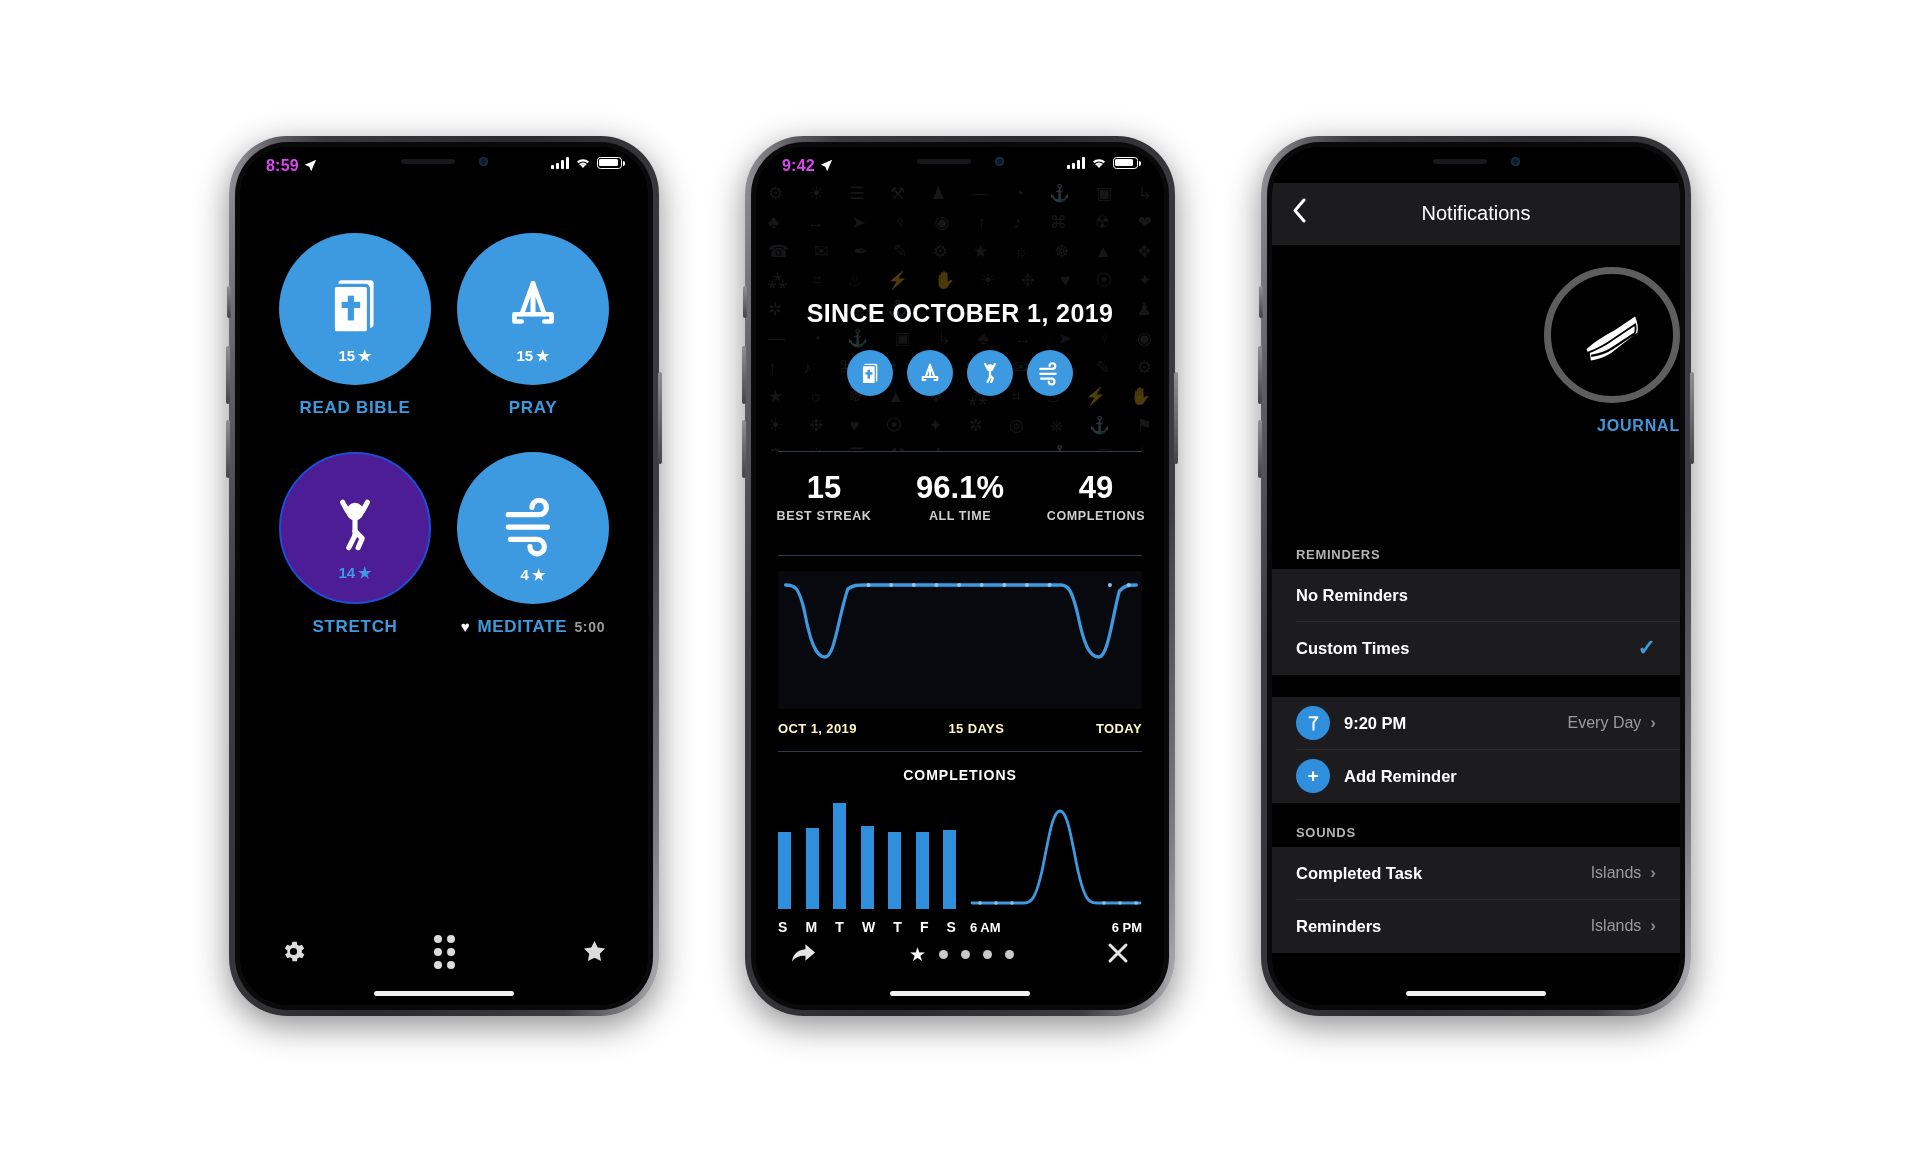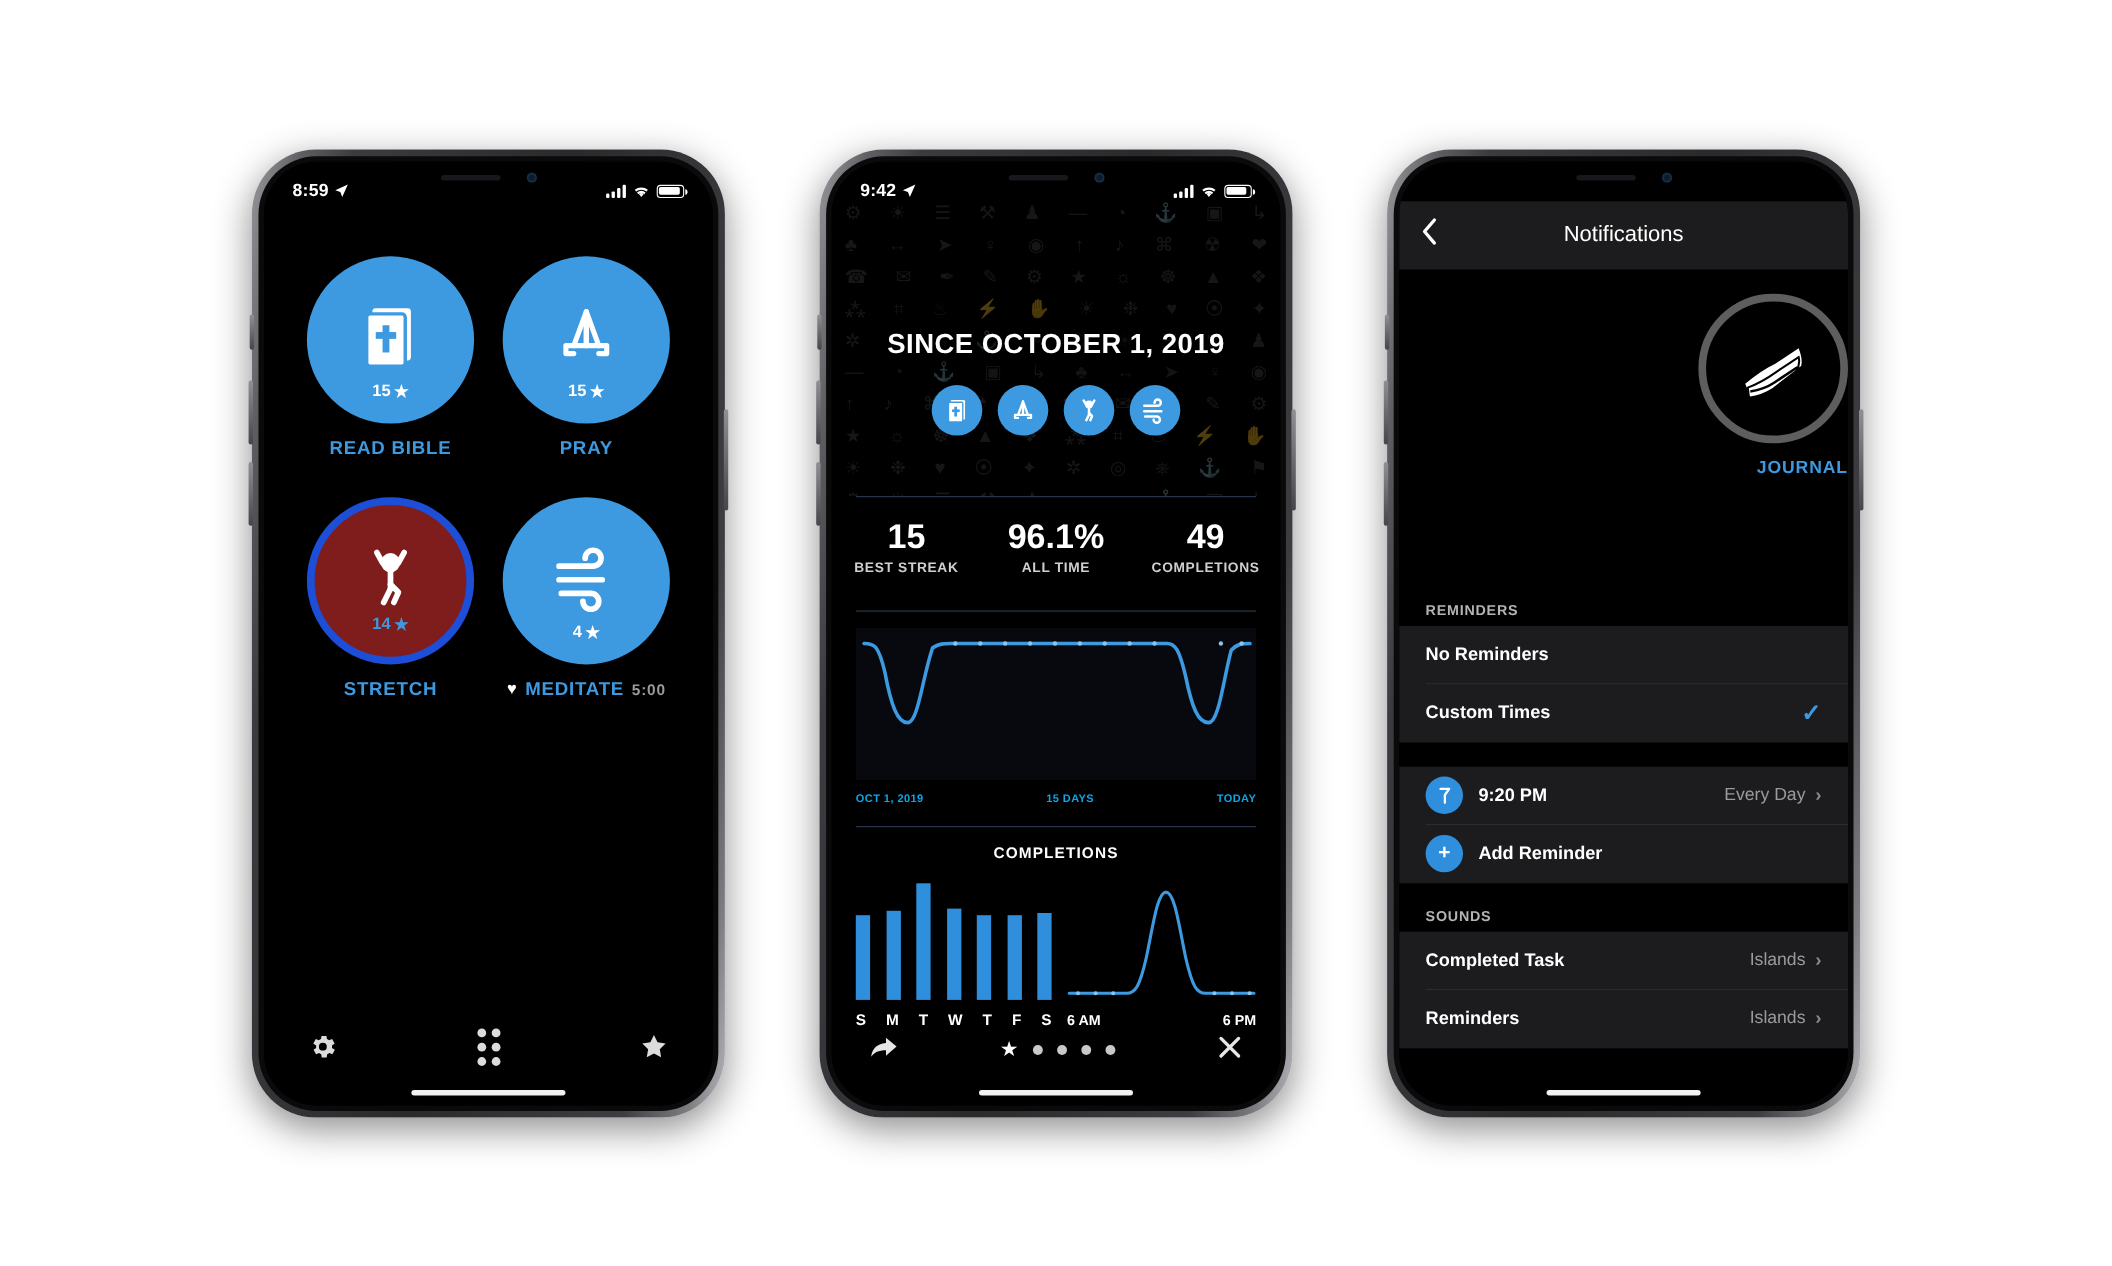--- a/index.html
+++ b/index.html
@@ -17,38 +17,38 @@
   .frontcam{width:9px;height:9px;border-radius:50%;background:#0d1a28;box-shadow:inset 0 0 3px #25507f;}
   .homebar{position:absolute;bottom:9px;left:50%;transform:translateX(-50%);width:140px;height:5px;border-radius:3px;background:#f2f2f2;z-index:40;}
   
   .btn-side{position:absolute;background:linear-gradient(180deg,#8f8f94,#46464a);border-radius:2px;z-index:1;}
   .b-sil{left:-2px;top:150px;width:4px;height:32px;}
   .b-up{left:-3px;top:210px;width:4px;height:58px;}
   .b-dn{left:-3px;top:284px;width:4px;height:58px;}
   .b-pw{right:-3px;top:236px;width:4px;height:92px;}
 
   
-  .statusbar{position:absolute;top:0;left:0;right:0;height:44px;display:flex;align-items:center;justify-content:space-between;padding:10px 26px 0;box-sizing:border-box;color:#ffffff;font-size:16px;font-weight:bold;z-index:35;}
+  .statusbar{position:absolute;top:0;left:0;right:0;height:44px;display:flex;align-items:flex-start;justify-content:space-between;padding:10px 26px 0;box-sizing:border-box;color:#d946ef;font-size:16px;font-weight:bold;z-index:35;}
   .st-time{display:flex;align-items:center;gap:5px;letter-spacing:.2px;}
   .loc-arrow{display:inline-block;}
   .st-right{display:flex;align-items:center;gap:6px;}
   .bars{display:flex;align-items:flex-end;gap:2px;height:12px;}
   .bars i{display:block;width:3px;background:#fff;border-radius:1px;}
   .bars i:nth-child(1){height:4px}.bars i:nth-child(2){height:6px}.bars i:nth-child(3){height:9px}.bars i:nth-child(4){height:12px}
   .batt{width:25px;height:12px;border:1.6px solid #fff;border-radius:3.5px;position:relative;box-sizing:border-box;padding:1.3px;}
   .batt::after{content:"";position:absolute;right:-4px;top:3.4px;width:2px;height:5px;background:#fff;border-radius:0 2px 2px 0;}
   .batt span{display:block;height:100%;background:#fff;border-radius:1.5px;}
 
   
   .s1{position:absolute;inset:0;background:#000;}
   .habits{position:absolute;top:86px;left:0;right:0;display:grid;grid-template-columns:1fr 1fr;row-gap:34px;padding:0 26px;box-sizing:border-box;justify-items:center;}
   .habit{display:flex;flex-direction:column;align-items:center;width:100%;}
   .hcircle{width:152px;height:152px;border-radius:50%;display:flex;flex-direction:column;align-items:center;justify-content:center;position:relative;}
   .hcircle.filled{background:#3d9ae0;}
-  .hcircle.ring{background:#7f1d1d;border:7px solid #1d4ed8;box-sizing:border-box;}
+  .hcircle.ring{background:#4c1d95;border:2px solid #1d4ed8;box-sizing:border-box;}
   .hicon{width:66px;height:66px;display:flex;align-items:center;justify-content:center;margin-top:-6px;}
   .hicon svg{width:100%;height:100%;}
   .hstreak{position:absolute;bottom:20px;font-size:15px;font-weight:bold;display:flex;align-items:center;gap:3px;}
   .filled .hstreak{color:#fff;}
   .ring .hstreak{color:#3d9ae0;}
   .hlabel{margin-top:13px;font-size:17px;font-weight:bold;color:#3d9ae0;letter-spacing:.7px;display:flex;align-items:center;gap:7px;white-space:nowrap;}
   .heart{color:#fff;font-size:15px;}
   .htime{color:#9b9b9b;font-size:14px;font-weight:bold;}
 
   .tabbar{position:absolute;bottom:36px;left:0;right:0;display:flex;align-items:center;justify-content:space-between;padding:0 40px;box-sizing:border-box;}
@@ -64,21 +64,21 @@
   .s2-title{position:absolute;top:152px;left:0;right:0;text-align:center;color:#fff;font-size:25px;font-weight:bold;letter-spacing:.4px;z-index:5;text-shadow:0 0 14px #000,0 0 24px #000;}
   .habitrow{position:absolute;top:203px;left:0;right:0;display:flex;justify-content:center;gap:14px;z-index:5;}
   .hmini{width:46px;height:46px;border-radius:50%;background:#3d9ae0;display:flex;align-items:center;justify-content:center;}
   .hmini svg{width:26px;height:26px;}
   .divider{position:absolute;left:22px;right:22px;height:1px;background:#2d3b52;}
   .stats{position:absolute;top:325px;left:0;right:0;display:flex;z-index:5;}
   .stat{flex:1;text-align:center;}
   .stat .v{color:#fff;font-size:31px;font-weight:bold;line-height:1.05;}
   .stat .l{color:#cfcfcf;font-size:12.5px;font-weight:bold;letter-spacing:.6px;margin-top:5px;}
   .linechart{position:absolute;top:424px;left:22px;right:22px;height:138px;background:#07090f;}
-  .axisrow{position:absolute;left:22px;right:22px;display:flex;justify-content:space-between;color:#0ea5e9;font-size:10px;font-weight:bold;letter-spacing:.4px;}
+  .axisrow{position:absolute;left:22px;right:22px;display:flex;justify-content:space-between;color:#fef9c3;font-size:13px;font-weight:bold;letter-spacing:.4px;}
   .sectitle{position:absolute;left:0;right:0;text-align:center;color:#fff;font-size:14px;font-weight:bold;letter-spacing:1px;}
   .bars-wrap{position:absolute;left:22px;width:178px;bottom:96px;height:106px;display:flex;align-items:flex-end;justify-content:space-between;}
   .bar{width:13px;background:#2f8fdc;}
   .daylabels{position:absolute;left:22px;width:178px;bottom:70px;display:flex;justify-content:space-between;color:#fff;font-size:14px;font-weight:bold;}
   .tod-wrap{position:absolute;right:22px;width:172px;bottom:96px;height:106px;}
   .todlabels{position:absolute;right:22px;width:172px;bottom:70px;display:flex;justify-content:space-between;color:#fff;font-size:13px;font-weight:bold;}
   .s2bottom{position:absolute;bottom:36px;left:0;right:0;display:flex;align-items:center;justify-content:space-between;padding:0 34px;box-sizing:border-box;}
   .pager{display:flex;align-items:center;gap:13px;}
   .pager i{width:9px;height:9px;border-radius:50%;background:#c9c9c9;display:block;}
   .pstar{color:#fff;font-size:19px;line-height:1;}

